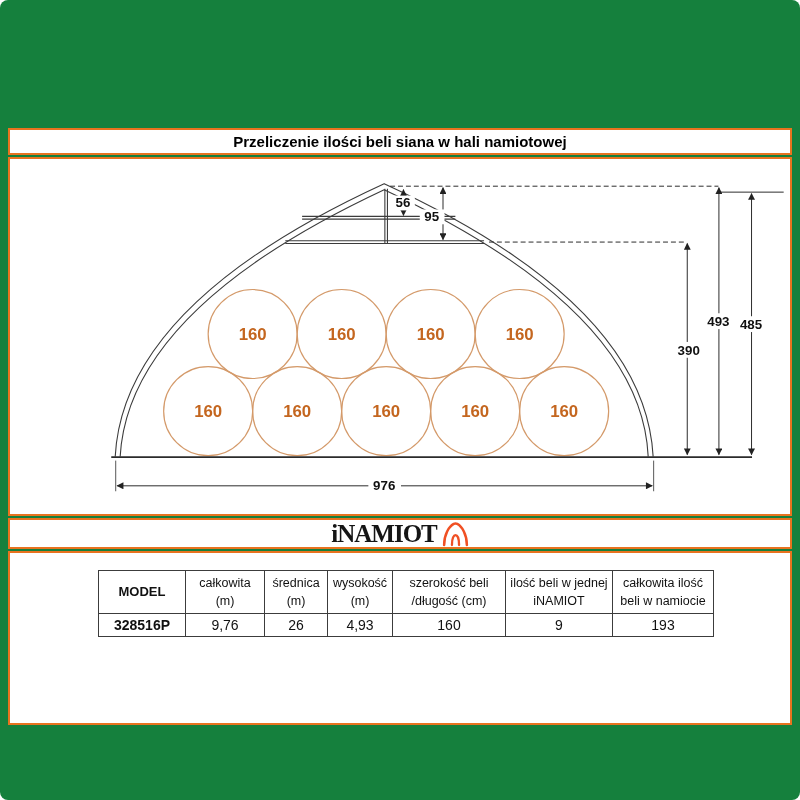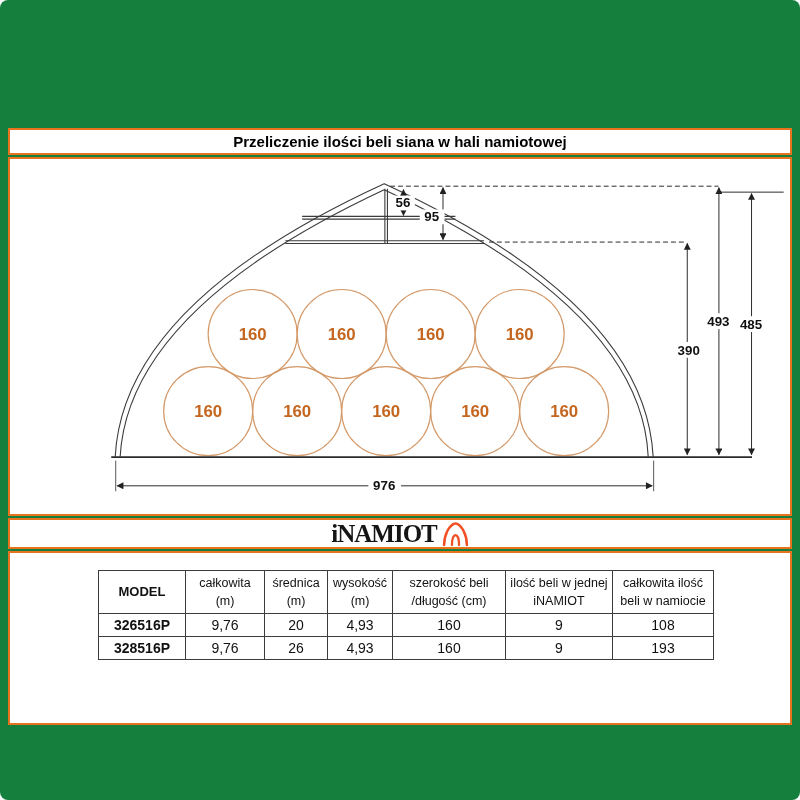--- a/index.html
+++ b/index.html
@@ -154,29 +154,20 @@
               <div>iNAMIOT</div>
             </th>
           <th>
               <div>całkowita ilość</div>
               <div>beli w namiocie</div>
             </th>
         </tr>
       </thead>
       <tbody>
         <tr>
-          <td class="model">326516P</td>
-          <td>9,76</td>
-          <td>20</td>
-          <td>4,93</td>
-          <td>160</td>
-          <td>9</td>
-          <td>108</td>
-        </tr>
-        <tr>
           <td class="model">328516P</td>
           <td>9,76</td>
           <td>26</td>
           <td>4,93</td>
           <td>160</td>
           <td>9</td>
           <td>193</td>
         </tr>
       </tbody>
     </table>

